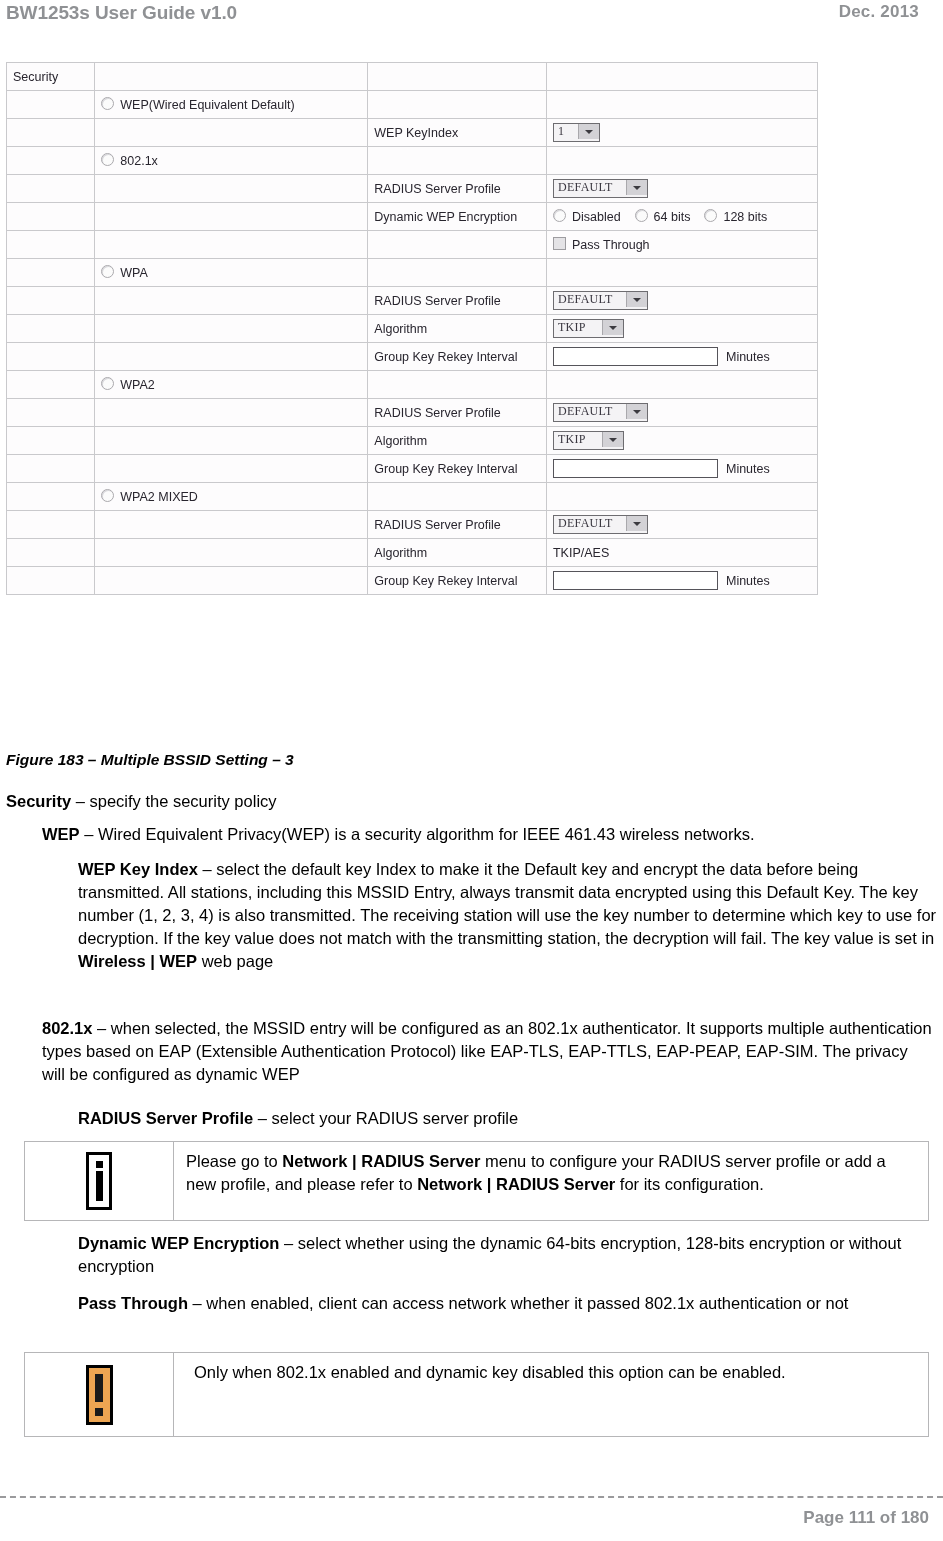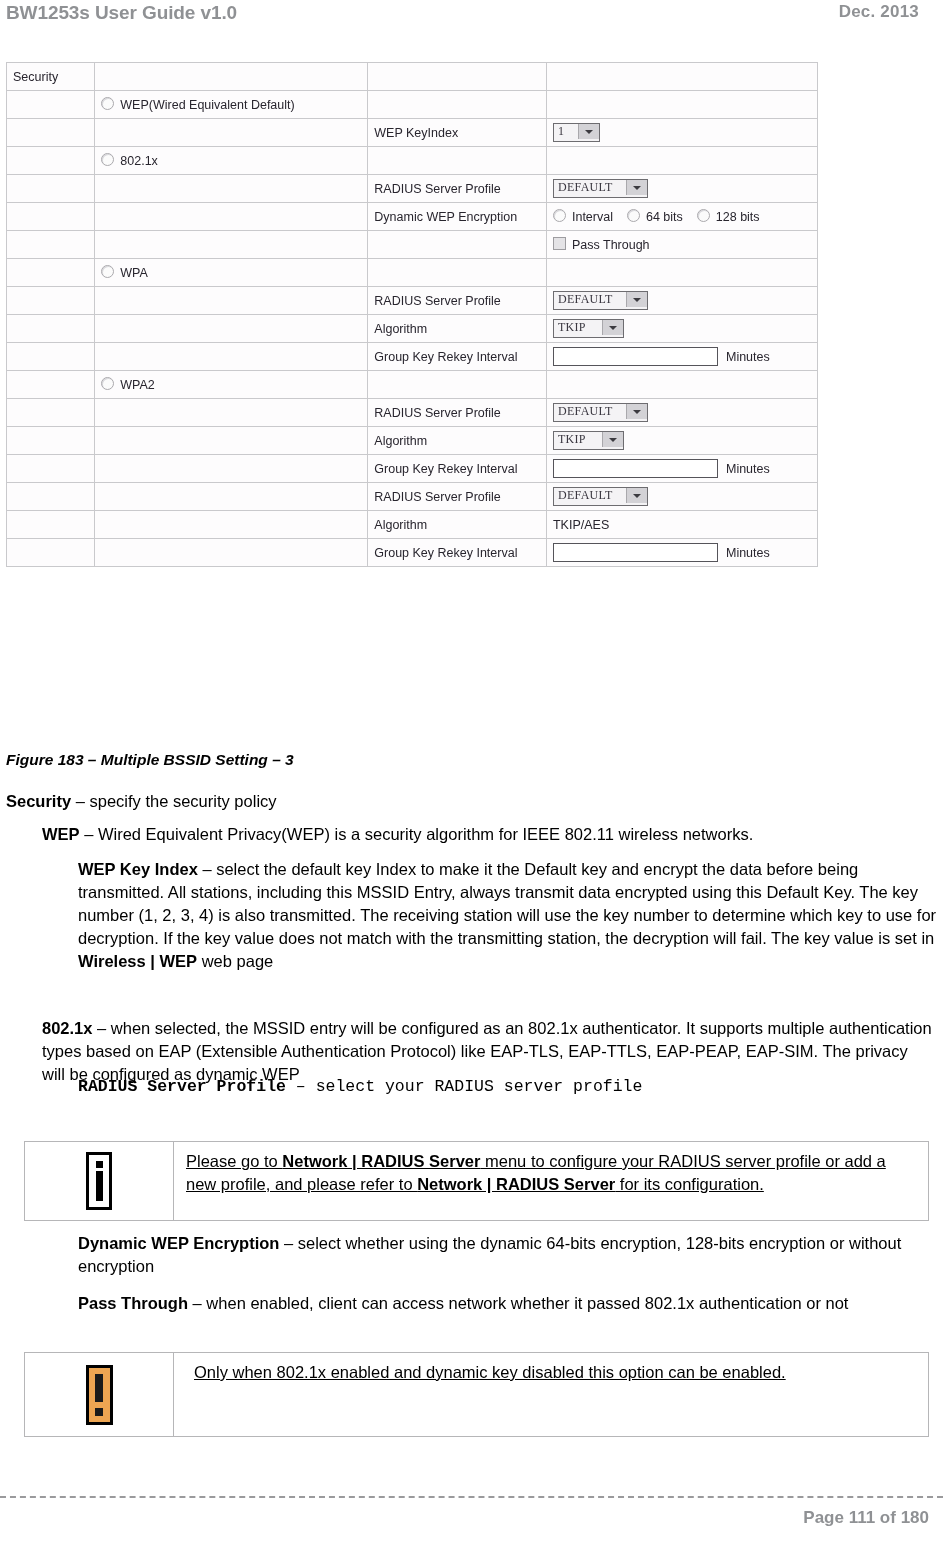--- a/index.html
+++ b/index.html
@@ -179,21 +179,20 @@
   }
   .para b { font-weight: bold; }
 
   
   .notebox {
     position: absolute;
     border: 1px solid #b6b6b8;
     box-sizing: border-box;
     display: flex;
     background: #ffffff;
-    text-decoration: underline;
   }
   .notebox .note-icon-cell {
     width: 148px;
     flex: 0 0 148px;
     border-right: 1px solid #b6b6b8;
     display: flex;
     align-items: center;
     justify-content: center;
   }
   .notebox .note-text-cell {
@@ -325,21 +324,21 @@
         <td>
           <span class="select w-wide"><span class="sel-val">DEFAULT</span><span class="sel-arrow"></span></span>
         </td>
       </tr>
 
       <tr>
         <td class="blank"></td>
         <td class="blank"></td>
         <td class="cell-label">Dynamic WEP Encryption</td>
         <td>
-          <span class="radio-opt"><span class="radio"></span><span class="cell-label">Interval</span></span><span class="radio-opt"><span class="radio"></span><span class="cell-label">64 bits</span></span><span class="radio-opt"><span class="radio"></span><span class="cell-label">128 bits</span></span>
+          <span class="radio-opt"><span class="radio"></span><span class="cell-label">Disabled</span></span><span class="radio-opt"><span class="radio"></span><span class="cell-label">64 bits</span></span><span class="radio-opt"><span class="radio"></span><span class="cell-label">128 bits</span></span>
         </td>
       </tr>
 
       <tr>
         <td class="blank"></td>
         <td class="blank"></td>
         <td class="blank"></td>
         <td>
           <span class="checkbox"></span><span class="cell-label">Pass Through</span>
         </td>
@@ -410,20 +409,28 @@
 
       <tr>
         <td class="blank"></td>
         <td class="blank"></td>
         <td class="cell-label">Group Key Rekey Interval</td>
         <td>
           <span class="textbox"></span><span class="unit-label">Minutes</span>
         </td>
       </tr>
 
+      <tr>
+        <td class="blank"></td>
+        <td class="indent-1">
+          <span class="radio"></span><span class="cell-label">WPA2 MIXED</span>
+        </td>
+        <td class="blank"></td>
+        <td class="blank"></td>
+      </tr>
 
       <tr>
         <td class="blank"></td>
         <td class="blank"></td>
         <td class="cell-label">RADIUS Server Profile</td>
         <td>
           <span class="select w-wide"><span class="sel-val">DEFAULT</span><span class="sel-arrow"></span></span>
         </td>
       </tr>
 
@@ -449,32 +456,32 @@
   </table>
 </div>
 
 <div class="figure-caption">Figure 183 – Multiple BSSID Setting – 3</div>
 
 <div class="para" style="left:6px; top:790px; width:920px;">
   <b>Security</b><span> – specify the security policy</span>
 </div>
 
 <div class="para" style="left:42px; top:823px; width:900px;">
-  <b>WEP</b><span> – Wired Equivalent Privacy(WEP) is a security algorithm for IEEE 802.11 wireless networks.</span>
+  <b>WEP</b><span> – Wired Equivalent Privacy(WEP) is a security algorithm for IEEE 461.43 wireless networks.</span>
 </div>
 
 <div class="para" style="left:78px; top:858px; width:865px;">
   <b>WEP Key Index</b><span> – select the default key Index to make it the Default key and encrypt the data before being transmitted. All stations, including this MSSID Entry, always transmit data encrypted using this Default Key. The key number (1, 2, 3, 4) is also transmitted. The receiving station will use the key number to determine which key to use for decryption. If the key value does not match with the transmitting station, the decryption will fail. The key value is set in </span><b>Wireless | WEP</b><span> web page</span>
 </div>
 
 <div class="para" style="left:42px; top:1017px; width:890px;">
   <b>802.1x</b><span> – when selected, the MSSID entry will be configured as an 802.1x authenticator. It supports multiple authentication types based on EAP (Extensible Authentication Protocol) like EAP-TLS, EAP-TTLS, EAP-PEAP, EAP-SIM. The privacy will be configured as dynamic WEP</span>
 </div>
 
-<div class="para" style="left:78px; top:1075px; width:860px;font-family:Liberation Mono, monospace;">
+<div class="para" style="left:78px; top:1107px; width:860px;">
   <b>RADIUS Server Profile</b><span> – select your RADIUS server profile</span>
 </div>
 
 <div class="notebox" style="left:24px; top:1141px; width:905px; height:80px;">
   <div class="note-icon-cell">
     <div class="icon-info">
       <div class="i-dot"></div>
       <div class="i-stem"></div>
     </div>
   </div>

